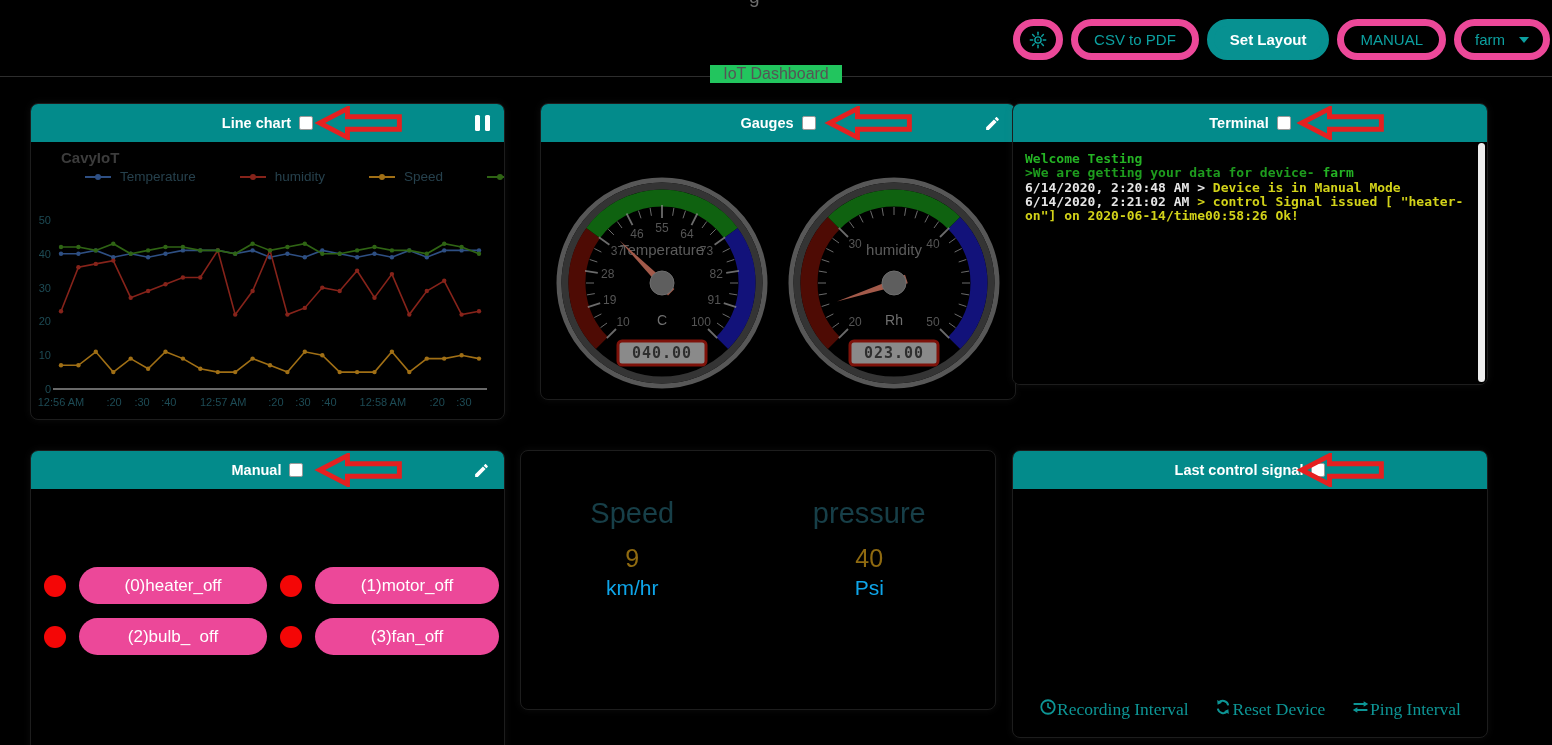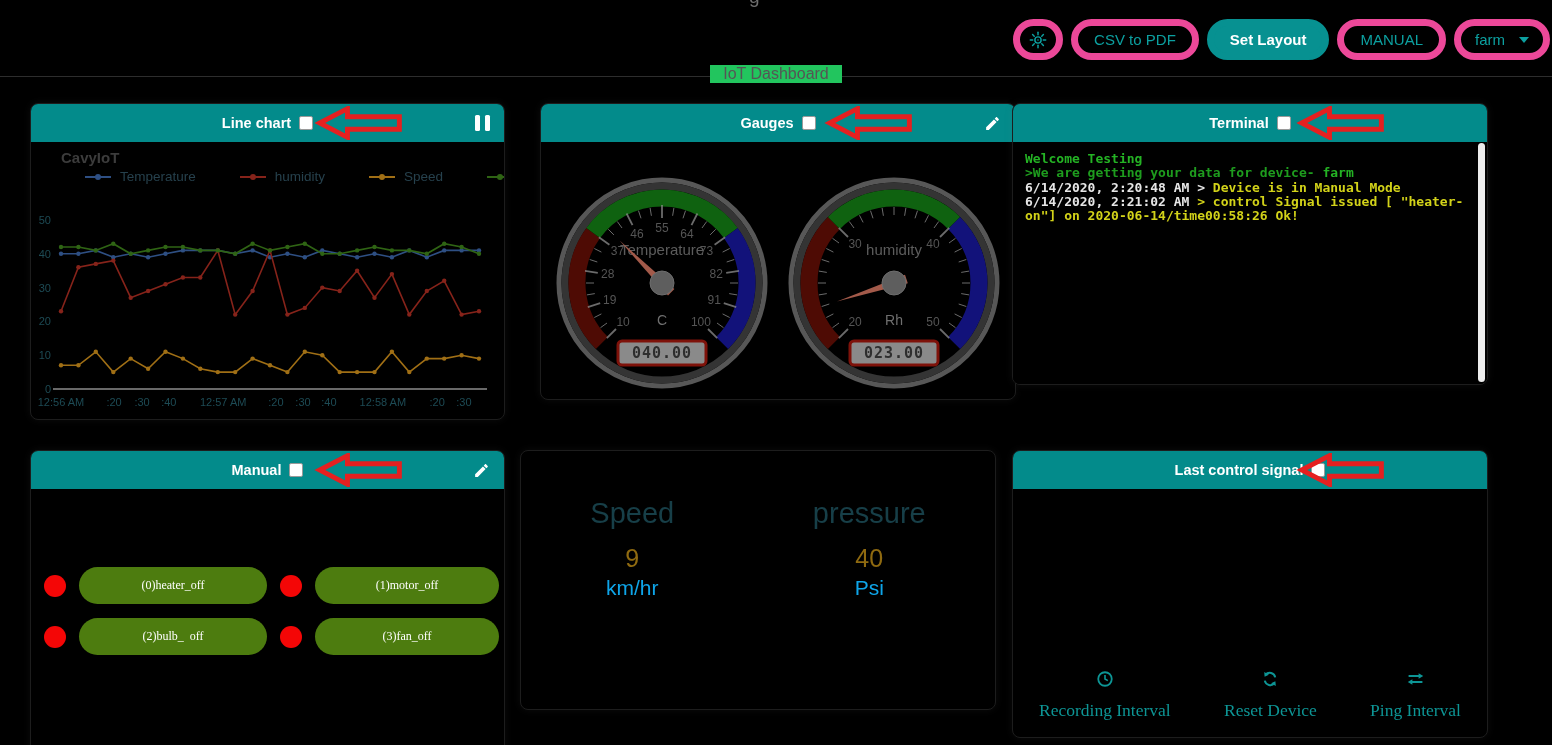--- a/index.html
+++ b/index.html
@@ -51,34 +51,34 @@
   .terminal-body { position:relative; height:calc(100% - 38px); background:#000; }
   .terminal-out { padding:10px 18px 10px 12px; font-family:"DejaVu Sans Mono",monospace; font-size:13px; font-weight:bold;
                   line-height:1.1; word-break:break-all; }
   .tc-gb { color:#24b324; } .tc-g { color:#1e9c1e; } .tc-w { color:#e6e6e6;margin-top:30px; } .tc-y { color:#d2d219; }
   .t-scroll { position:absolute; right:2px; top:1px; bottom:2px; width:7px; background:#ededed; border-radius:4px; cursor:pointer; }
 
   
   .buttons-grid { display:grid; grid-template-columns:24px 188px 24px 184px; column-gap:12px; row-gap:14px;
                   align-items:center; padding:78px 0 0 12px; }
   .led { width:22px; height:22px; border-radius:50%; background:#f40606; justify-self:center; }
-  .ctl-btn { height:37px; border:none; border-radius:18.5px; background:#4d7c0f; color:#fff; font-size:12px;
-             font-family:Liberation Serif, serif; white-space:pre; cursor:pointer; }
+  .ctl-btn { height:37px; border:none; border-radius:18.5px; background:#ec4899; color:#fff; font-size:17px;
+             font-family:Liberation Sans, sans-serif; white-space:pre; cursor:pointer; }
 
   
   .sensor-row { display:flex; justify-content:space-around; padding-top:46px; text-align:center; }
   .s-name { color:#173f48; font-size:29px; }
   .s-value { color:#8f6a10; font-size:25px; margin-top:14px; }
   .s-unit { color:#0ea5e9; font-size:21px; margin-top:3px; }
 
   
   .lc-message { width:77%; margin:82px auto 0; text-align:center; color:#6f4e0f; font-size:15.5px; line-height:1.55; }
   .actions { position:absolute; left:26px; right:26px; bottom:16px; display:flex; justify-content:space-between; align-items:center; }
-  .action { display:flex; align-items:center; gap:7px; color:#0d9595; font-family:"Liberation Serif",serif;
-            font-size:17.5px; text-decoration:none; cursor:pointer;flex-direction:column; }
+  .action { display:flex; align-items:center; gap:0; color:#0d9595; font-family:"Liberation Serif",serif;
+            font-size:17.5px; text-decoration:none; cursor:pointer; }
 </style>
 </head>
 <body>
 
 <div id="app">
 
   <span class="top-partial">g</span>
 
   <div class="toolbar">
     <button class="tb-btn tb-icon-btn">

